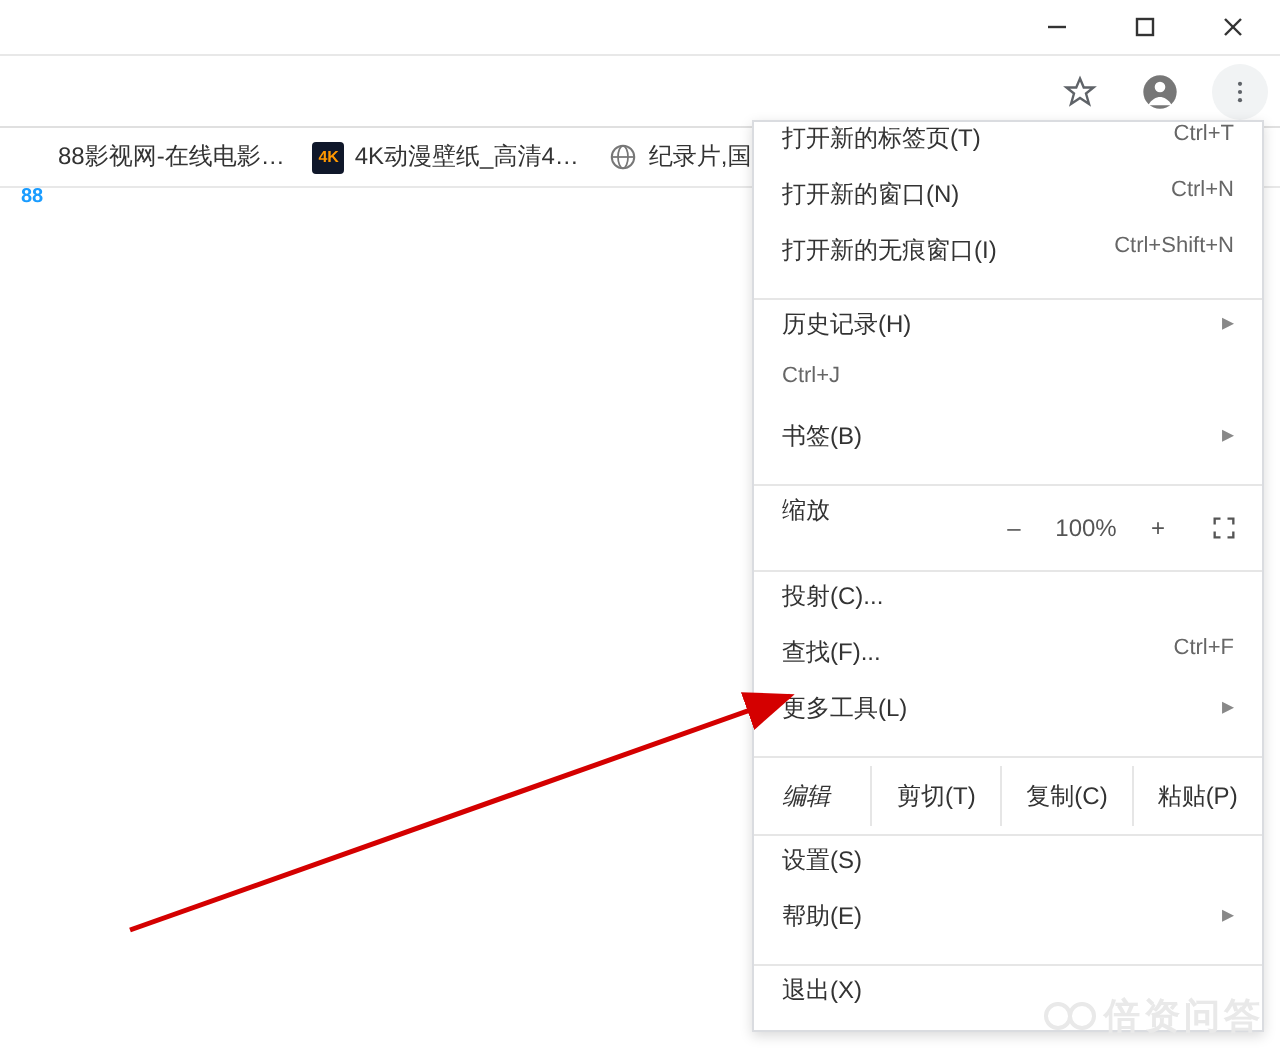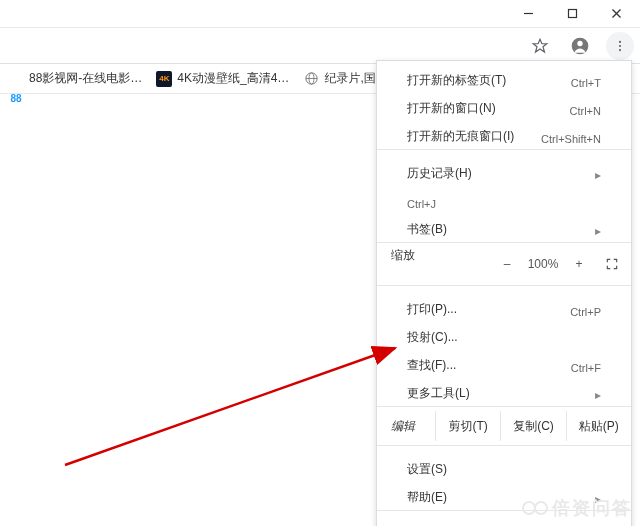--- a/index.html
+++ b/index.html
@@ -18,21 +18,21 @@
   
   .bookmarks { height: 30px; display: flex; align-items: center; padding: 0 8px; gap: 14px; border-bottom: 1px solid #e8e8e8; font-size: 12px; color: #333; }
   .bm-item { display: flex; align-items: center; gap: 5px; max-width: 150px; white-space: nowrap; overflow: hidden; text-overflow: ellipsis; }
   .bm-fav { width: 16px; height: 16px; flex: none; display: flex; align-items: center; justify-content: center; font-size: 10px; font-weight: bold; border-radius: 2px; }
   .fav1 { color: #1a9cff; margin-top: 40px; }
   .fav2 { background: #0f172a; color: #ff9800; font-size: 8px; }
   .fav3 { color: #777; }
 
   
   .menu-panel { position: absolute; top: 60px; right: 8px; width: 256px; background: #fff; border: 1px solid #dadce0; box-shadow: 0 2px 6px rgba(0,0,0,.15); font-size: 12px; color: #333; }
-  .m-row { display: flex; align-items: flex-end; height: 28px; padding: 0 30px; }
+  .m-row { display: flex; align-items: flex-start; height: 28px; padding: 0 14px; }
   .m-row .lbl { flex: 1; }
   .m-row .short { color: #666; font-size: 11px; }
   .m-row .sub { color: #888; }
   .m-sep { height: 1px; background: #e6e6e6; margin: 4px 0; }
   .zoom-row { display: flex; height: 34px; padding: 0 0 0 14px; }
   .zoom-row .lbl { flex: 1; }
   .zoom-ctl { display: flex; align-items: center; height: 34px; }
   .zoom-ctl span { width: 28px; text-align: center; font-size: 12px; color: #555; }
   .zoom-ctl .pct { width: 44px; }
   .zoom-ctl .full { width: 38px; display:flex; align-items:center; justify-content:center;}
@@ -146,24 +146,20 @@
       <span>+</span>
       <span class="full">
         <svg width="14" height="14" viewBox="0 0 24 24" fill="none" stroke="#555" stroke-width="2">
             <path d="M4 9V4h5M20 9V4h-5M4 15v5h5M20 15v5h-5"></path>
           </svg>
       </span>
     </div>
   </div>
   <div class="m-sep"></div>
   <div class="m-row">
-      <span class="lbl">打印(P)...</span>
-      <span class="short">Ctrl+P</span>
-    </div>
-  <div class="m-row">
       <span class="lbl">投射(C)...</span>
     </div>
   <div class="m-row">
       <span class="lbl">查找(F)...</span>
       <span class="short">Ctrl+F</span>
     </div>
   <div class="m-row">
       <span class="lbl">更多工具(L)</span>
       <span class="sub">▸</span>
     </div>

